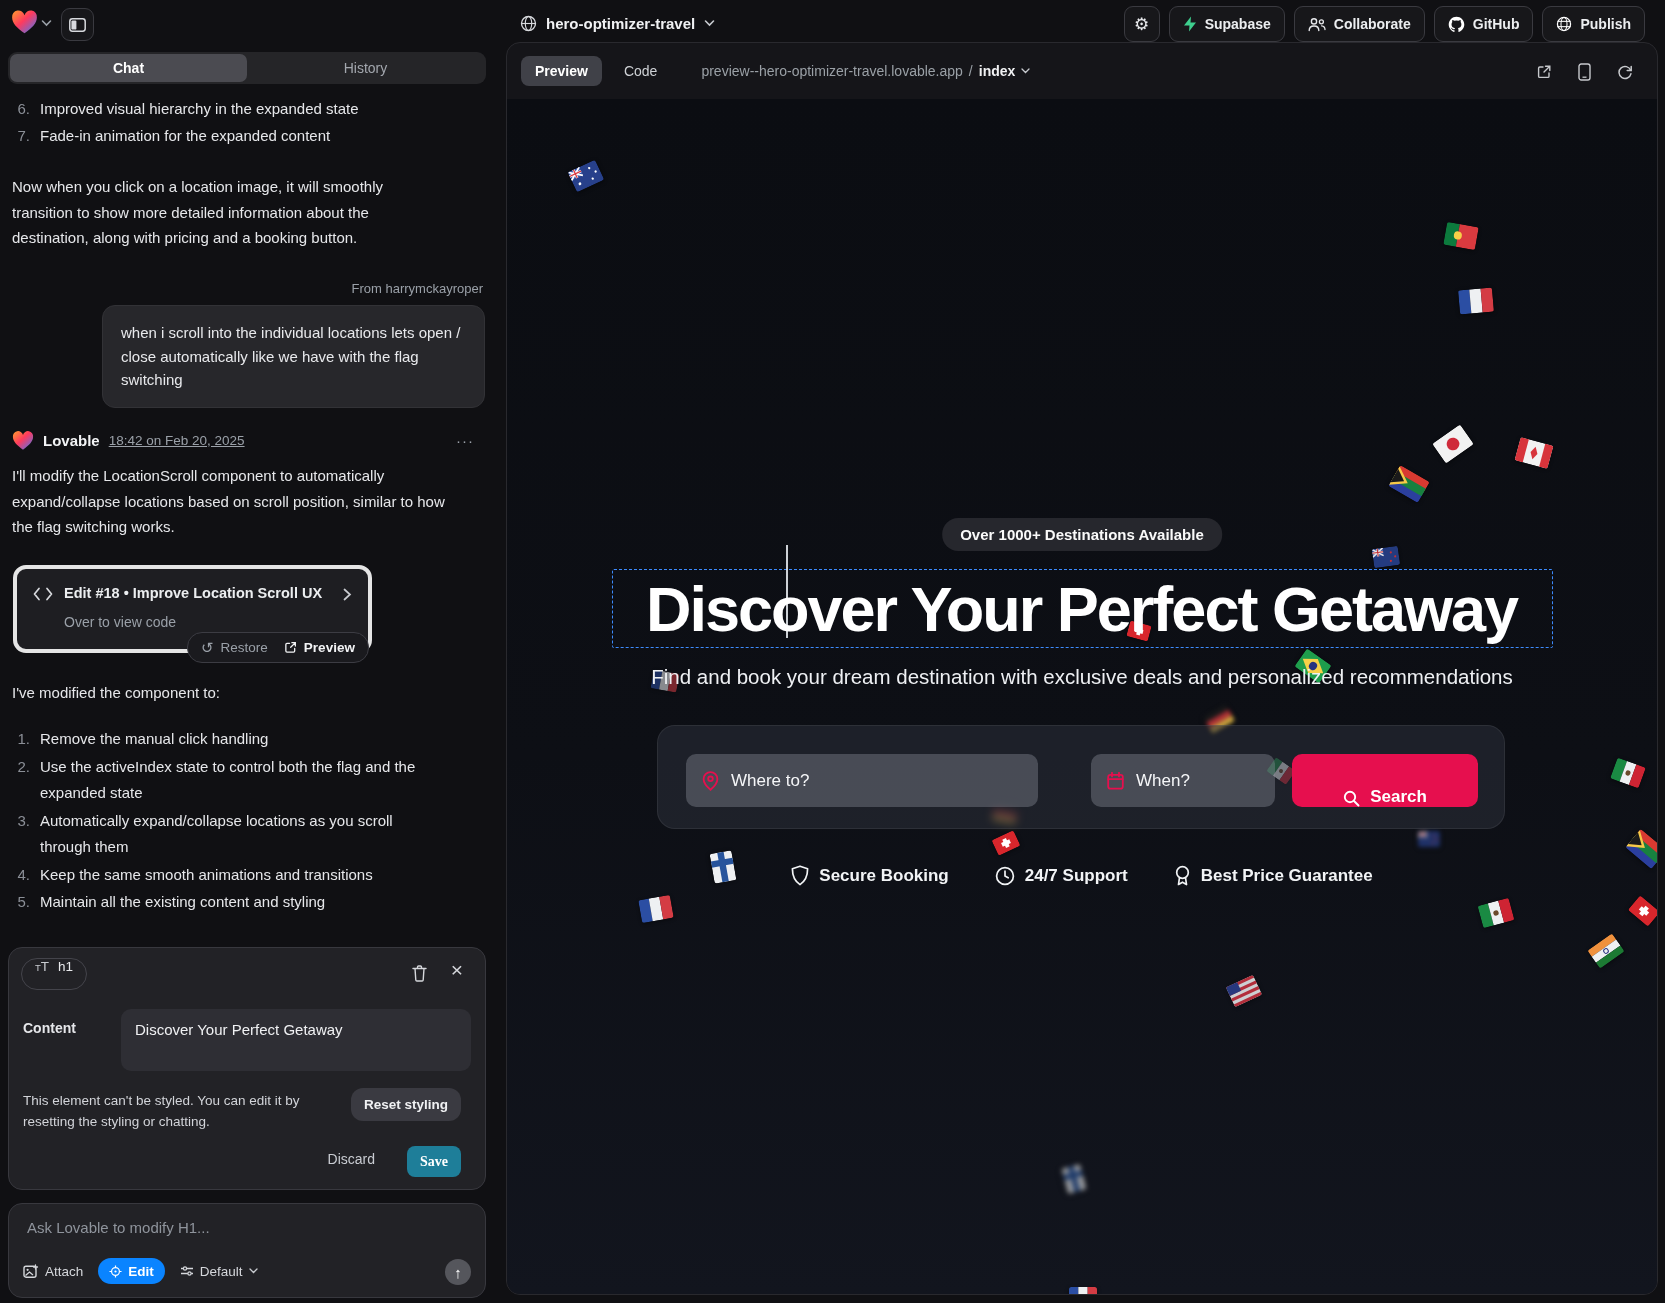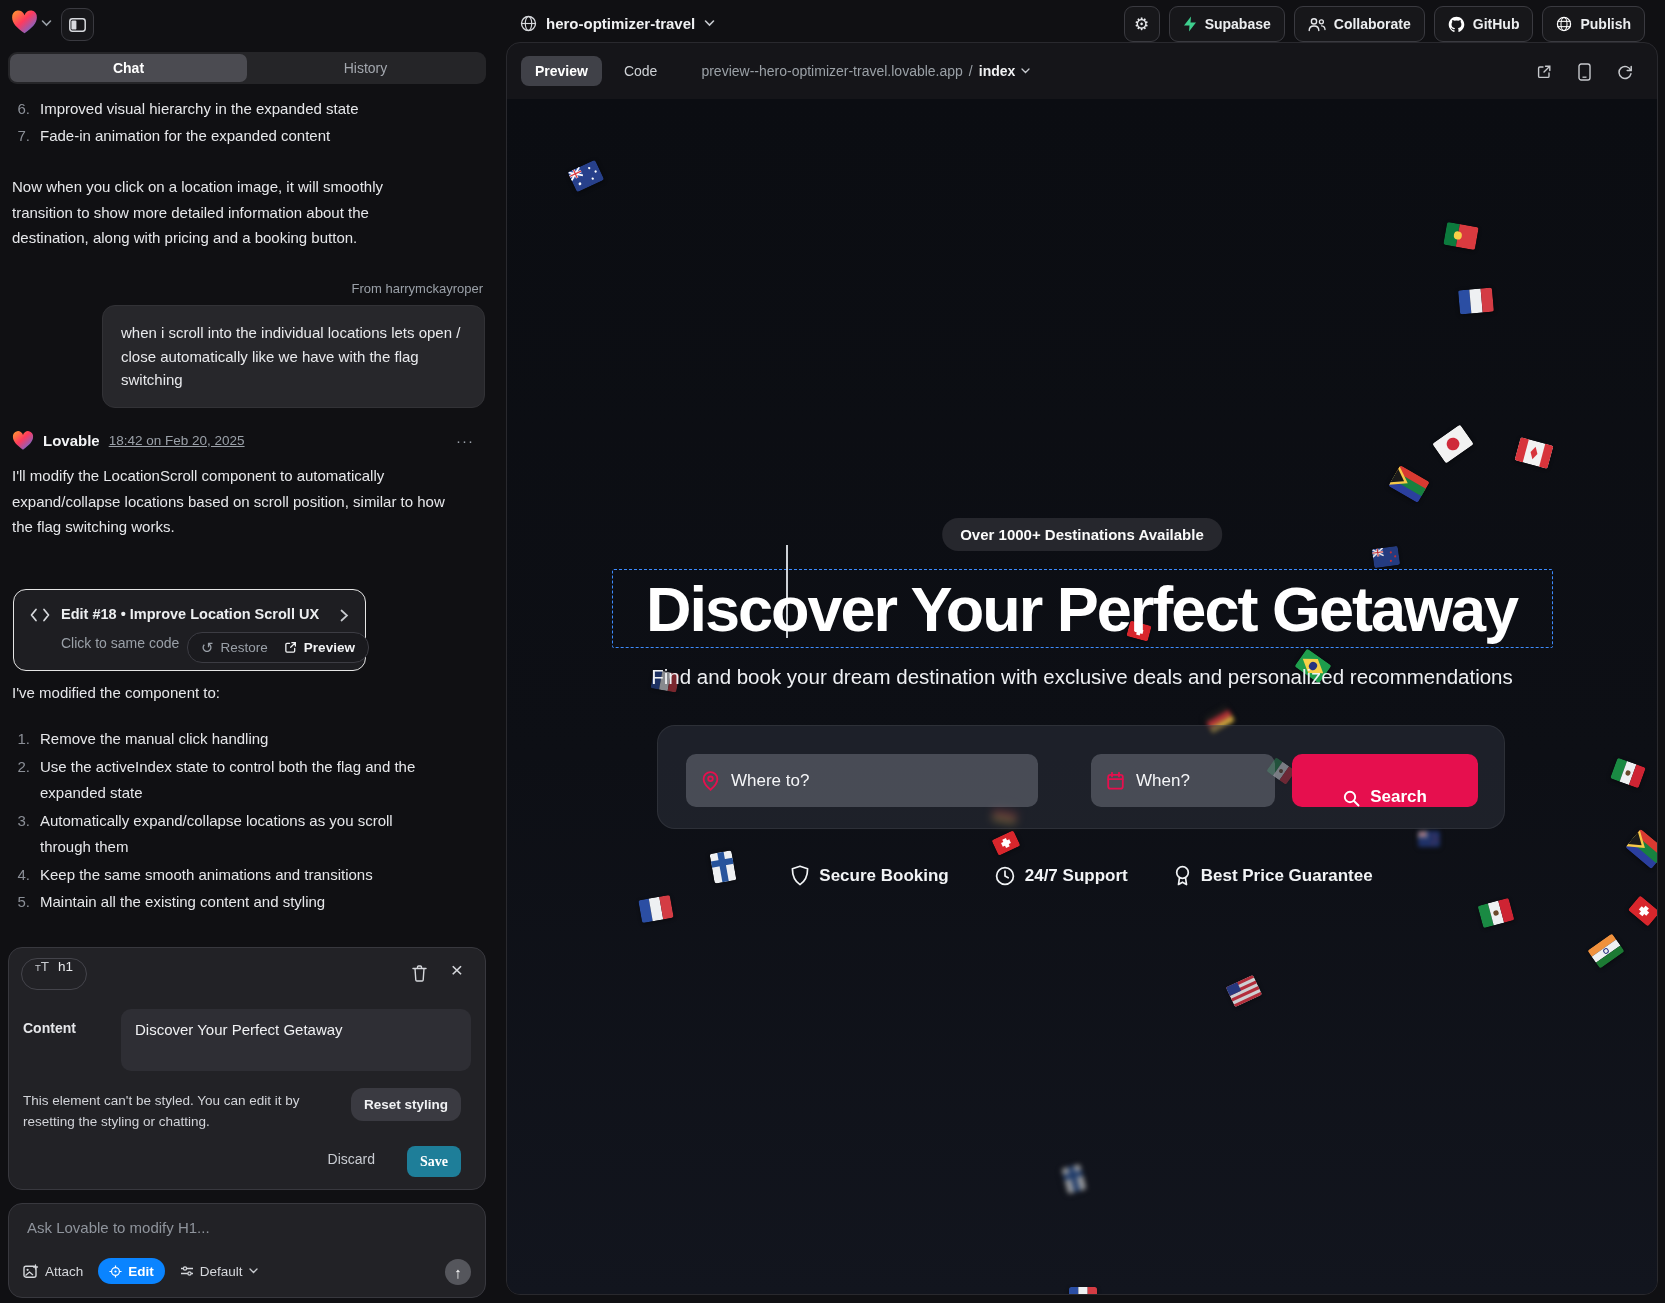--- a/index.html
+++ b/index.html
@@ -26,21 +26,21 @@
   .chat-text{font-size:15px;line-height:25.5px;color:#e6e7ea;}
   .olrow{display:flex;gap:10px;font-size:15px;line-height:26.5px;color:#e6e7ea;}
   .olrow .num{color:#8b8f97;min-width:18px;text-align:right;}
   .muted{color:#9aa0a8;}
 
   .bubble{position:absolute;left:102px;top:305px;width:345px;background:#27272b;border:1px solid #323236;
           border-radius:13px;padding:15px 18px;font-size:15px;line-height:23.5px;color:#e8e9ec;}
 
   .lovable-row{position:absolute;left:12px;top:430px;width:462px;display:flex;align-items:center;gap:9px;}
   .edit-card{position:absolute;left:13px;top:565px;width:351px;height:80px;background:#1e1e22;
-             border:1px solid #e5e5e5;border-radius:13px;margin-top:24px;}
+             border:4px solid #e5e5e5;border-radius:13px;}
   .pillbar{position:absolute;left:187px;top:632px;height:29px;background:#1a1a1e;border:1px solid #3c3c43;
            border-radius:15px;display:flex;align-items:center;padding:0 13px;gap:16px;font-size:13.5px;}
 
   
   .panel{position:absolute;left:8px;top:947px;width:478px;height:243px;background:#222226;
          border:1px solid #38383e;border-radius:14px;box-sizing:border-box;}
   .tag-pill{position:absolute;left:12px;top:10px;height:30px;border:1px solid #44444b;border-radius:16px;
             display:flex;align-items:flex-start;gap:9px;padding:0 13px;font-size:13.5px;color:#e8e9ec;}
   .content-box{position:absolute;left:112px;top:61px;width:350px;height:62px;background:#2e2e34;border:none;
                border-radius:10px;padding:12px 14px;box-sizing:border-box;font-size:15px;color:#f0f1f3;
@@ -198,21 +198,21 @@
       <span style="margin-left:auto;color:#9aa0a8;font-size:15px;letter-spacing:1px;">···</span>
     </div>
 
     <div class="chat-text abs" style="left:12px;top:417px;width:445px;">I'll modify the LocationScroll component to automatically expand/collapse locations based on scroll position, similar to how the flag switching works.</div>
 
     <div class="edit-card" style="top:519px;">
       <svg class="abs" style="left:16px;top:18px;" width="20" height="14" viewBox="0 0 20 14">
         <path d="M6 1.5 L1.5 7 L6 12.5 M14 1.5 L18.5 7 L14 12.5" fill="none" stroke="#d8dade" stroke-width="1.7" stroke-linecap="round" stroke-linejoin="round"></path>
       </svg>
       <div class="abs" style="left:47px;top:16px;font-size:14.5px;font-weight:600;color:#eceef0;">Edit #18 • Improve Location Scroll UX</div>
-      <div class="abs muted" style="left:47px;top:45px;font-size:14px;">Click to same code</div>
+      <div class="abs muted" style="left:47px;top:45px;font-size:14px;">Over to view code</div>
       <svg class="abs" style="right:16px;top:19px;" width="9" height="13" viewBox="0 0 9 13">
         <path d="M1.5 1.5 L7 6.5 L1.5 11.5" fill="none" stroke="#c8cbd0" stroke-width="1.7" stroke-linecap="round"></path>
       </svg>
     </div>
 
     <div class="pillbar" style="top:586px;">
       <span style="display:flex;align-items:center;gap:7px;color:#9aa0a8;">
         <span style="font-size:15px;">↺</span>
         <span>Restore</span>
       </span>

